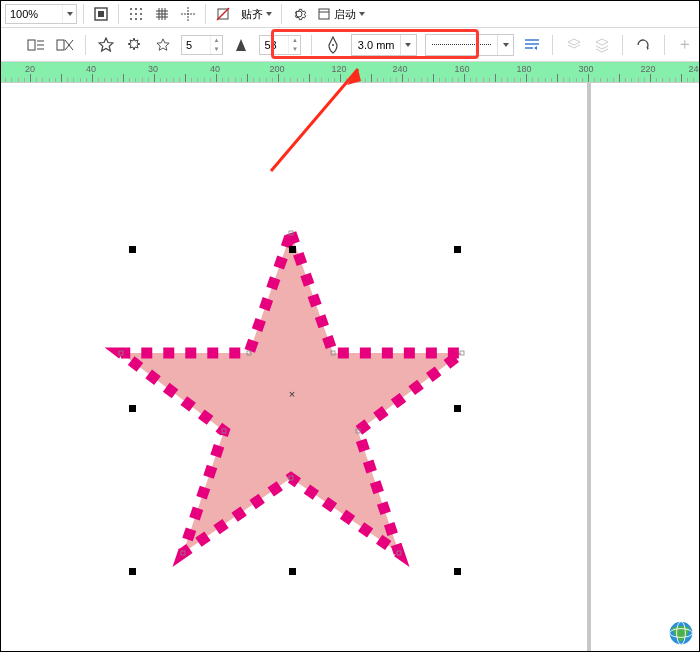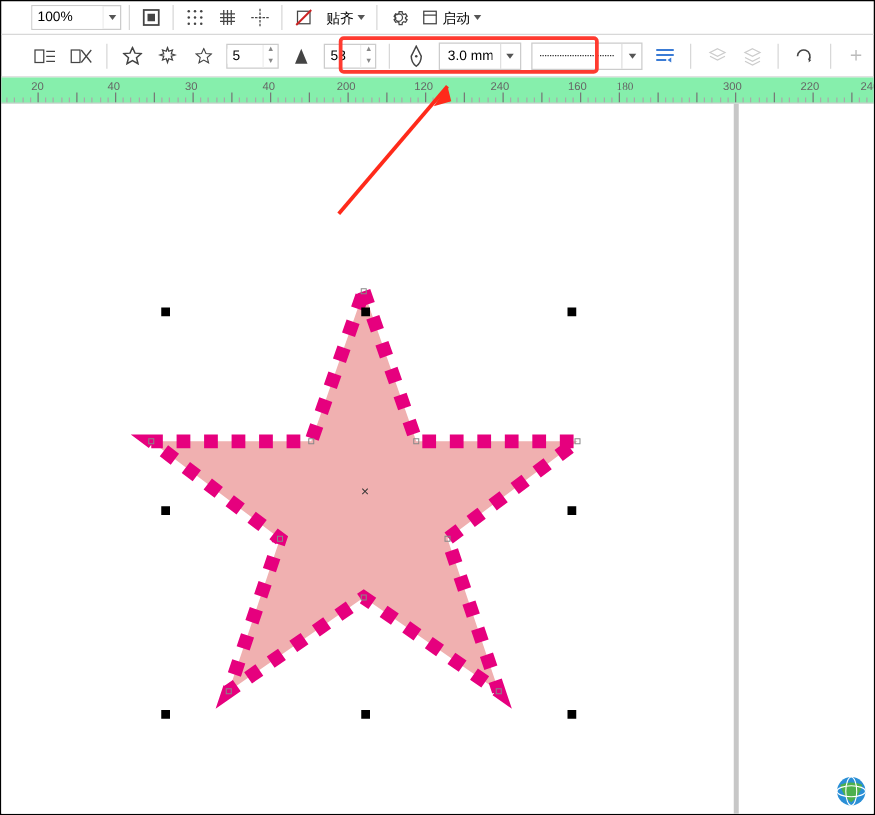--- a/index.html
+++ b/index.html
@@ -25,21 +25,20 @@
     padding: 0 4px 0 25px;
     border-bottom: 1px solid #d8d8d8;
     gap: 8px;
     position: relative;
   }
   .zoom-box {
     display: flex; align-items: center;
     height: 20px;
     border: 1px solid #ccc;
     background: #fff;
-    margin-left: 20px;
   }
   .zoom-box input {
     width: 56px; height: 18px;
     border: none; outline: none;
     font-size: 11px; padding: 0 4px;
   }
   .zoom-box .dd {
     width: 14px; height: 18px;
     display: flex; align-items: center; justify-content: center;
     border-left: 1px solid #eee;
@@ -505,21 +504,21 @@
       <div class="tick-minor" style="left: 686.2px;"></div>
       <div class="tick-minor" style="left: 692.4px;"></div>
       <div class="tick-label" style="left: 29px;">20</div>
       <div class="tick-label" style="left: 90px;">40</div>
       <div class="tick-label" style="left: 152px;">30</div>
       <div class="tick-label" style="left: 214px;">40</div>
       <div class="tick-label" style="left: 276px;">200</div>
       <div class="tick-label" style="left: 338px;">120</div>
       <div class="tick-label" style="left: 399px;">240</div>
       <div class="tick-label" style="left: 461px;">160</div>
-      <div class="tick-label" style="left: 499px; font-family: Liberation Serif, serif;">180</div>
+      <div class="tick-label" style="left: 523px;">180</div>
       <div class="tick-label" style="left: 585px;">300</div>
       <div class="tick-label" style="left: 647px;">220</div>
       <div class="tick-label" style="left: 695px;">240</div>
     </div>
 </div>
 
 <div class="canvas">
   <div class="page-edge"></div>
 
   <svg width="700" height="570" style="position:absolute;left:0;top:0">

